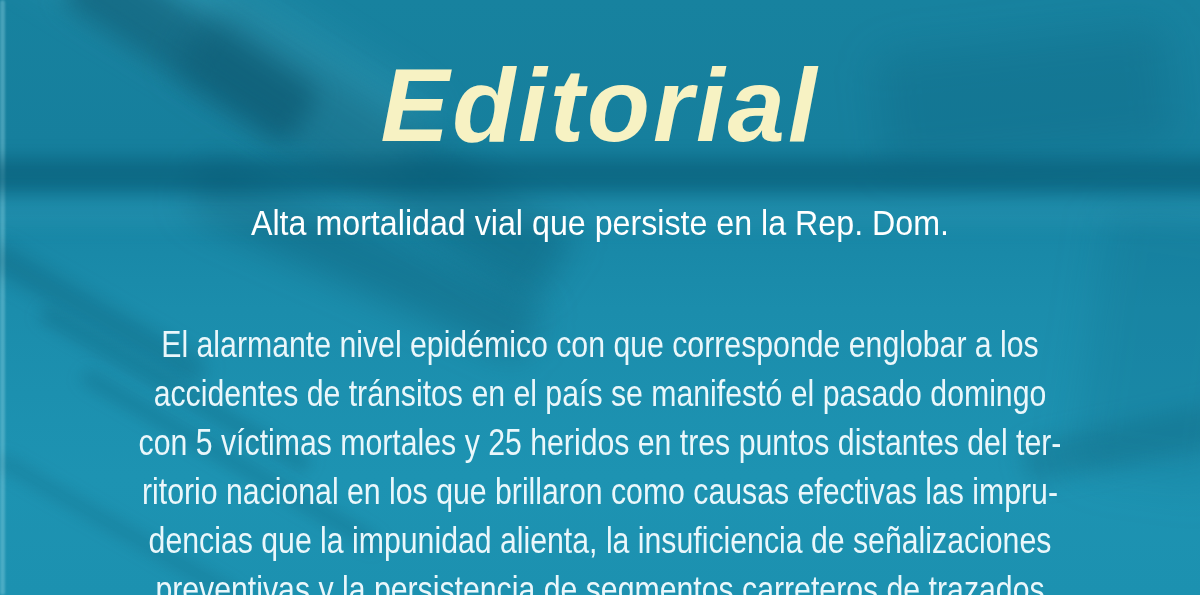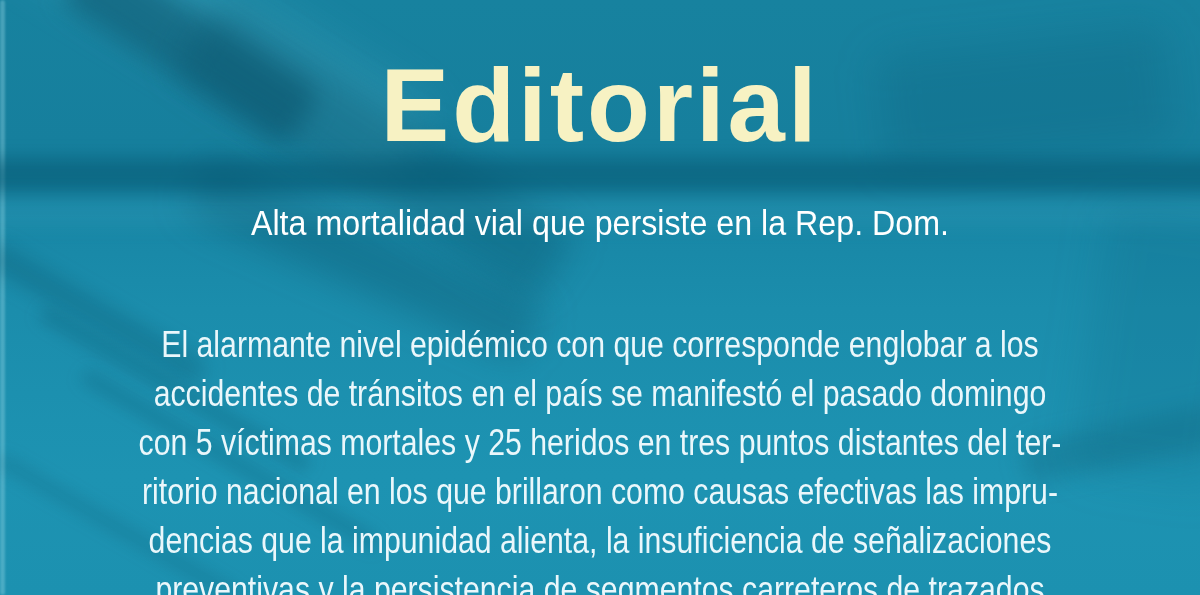--- a/index.html
+++ b/index.html
@@ -40,21 +40,21 @@
   .t-q3{left:1090px;top:210px;width:150px;height:270px;
         background:rgba(12,95,120,.18);filter:blur(22px);transform:rotate(8deg);}
   .t-fold{left:-30px;top:160px;width:1260px;height:34px;border-radius:0;
           background:rgba(8,90,115,.55);filter:blur(9px);}
   .t-fold-light{left:-30px;top:198px;width:1260px;height:26px;border-radius:0;
           background:rgba(80,180,205,.15);filter:blur(10px);}
   
   .title{
     position:absolute;top:54px;left:0;width:100%;
     text-align:center;line-height:1;
-    font-size:103px;font-weight:700;
+    font-size:103px;font-weight:700;font-style:italic;
     letter-spacing:3px;color:#f7f2c3;
   }
   .subtitle{
     position:absolute;top:205px;left:0;width:100%;
     text-align:center;line-height:1;
     font-size:35px;color:#ffffff;
     transform:scaleX(.92);transform-origin:center;
     white-space:nowrap;
   }
   .body-text{

